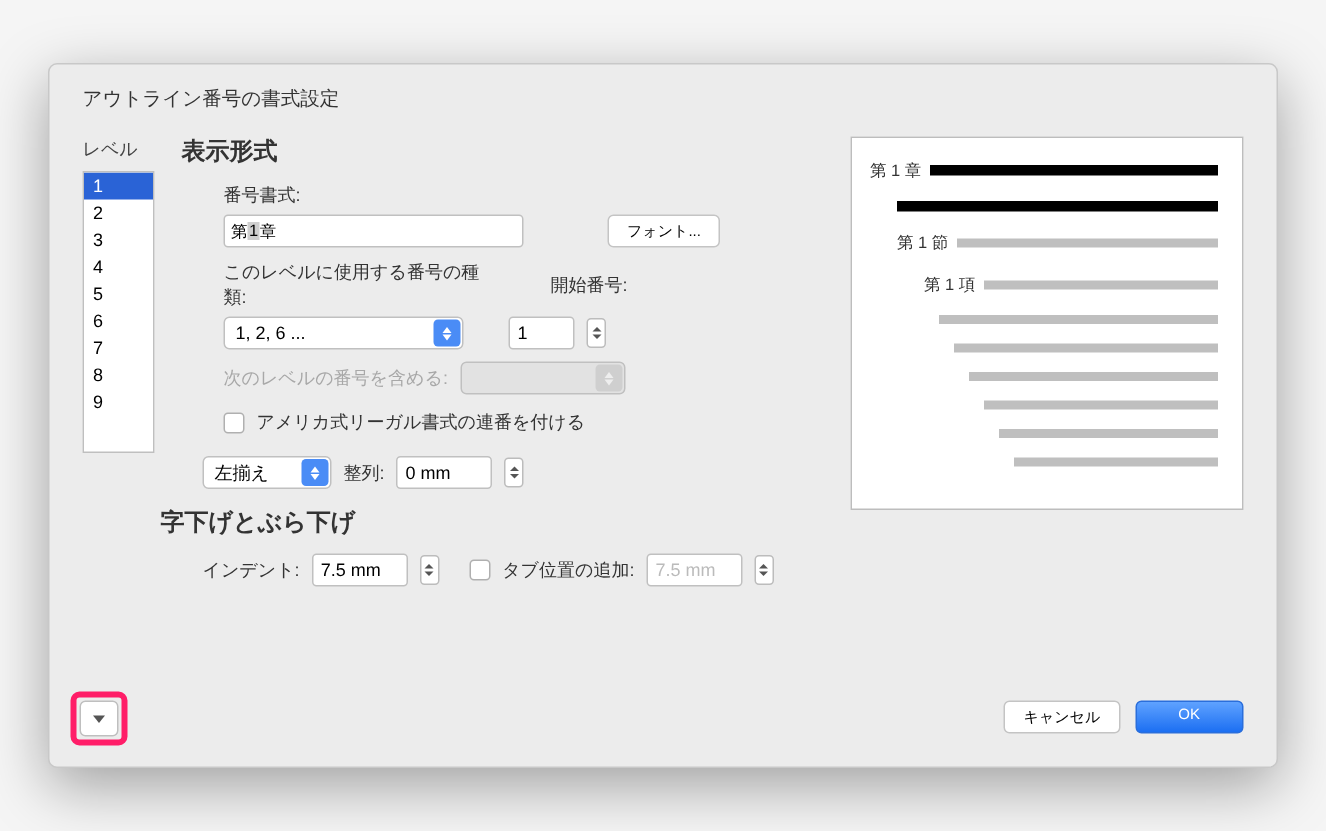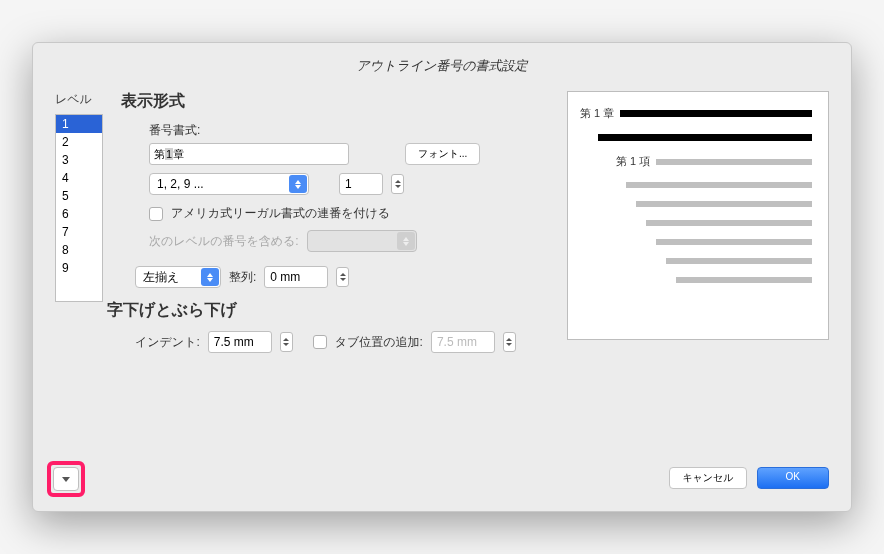--- a/index.html
+++ b/index.html
@@ -1,18 +1,18 @@
 <!DOCTYPE html>
 <html><head>
 <meta charset="utf-8">
 <style>
 * { box-sizing: border-box; margin: 0; padding: 0; font-family: "Hiragino Kaku Gothic ProN", "Helvetica Neue", Arial, sans-serif; }
 body { background: #f5f5f5; display: flex; align-items: center; justify-content: center; height: 554px; width: 884px; }
 .dialog { width: 820px; height: 470px; background: #ececec; border: 1px solid #c8c8c8; border-radius: 6px; box-shadow: 0 12px 40px rgba(0,0,0,0.35); position: relative; padding: 14px 22px 18px 22px; }
-.title { text-align: center; font-size: 13px; color: #333; margin-bottom: 16px; font-style: italic; }
+.title { font-size: 13px; color: #333; margin-bottom: 16px; }
 .content { display: flex; gap: 18px; }
 .left-col { width: 48px; }
 .left-col .label { font-size: 12px; color: #444; margin-bottom: 6px; }
 .level-list { border: 1px solid #bfbfbf; background: #fff; height: 188px; overflow: hidden; font-size: 12px; }
 .level-list div { padding: 2px 6px; cursor: default; }
 .level-list div.selected { background: #2a63d6; color: #fff; }
 .mid-col { flex: 1; }
 .section-title { font-size: 16px; font-weight: bold; color: #333; margin-bottom: 10px; }
 .field-row { display: flex; align-items: center; gap: 8px; margin-bottom: 8px; margin-left: 28px; font-size: 12px; }
 .field-row.header { margin-bottom: 4px; }
@@ -88,40 +88,44 @@
       <div class="field-row">
         <div class="num-format-input">
           <span>第</span>
             <span class="highlighted">1</span>
             <span>章</span>
         </div>
         <div style="width:40px"></div>
         <div class="button">フォント...</div>
       </div>
 
+      <div class="field-row header" style="gap:38px">
+        <label style="width:180px">このレベルに使用する番号の種類:</label>
+        <label>開始番号:</label>
+      </div>
       <div class="field-row">
         <div class="select" style="width:160px">
-          <span>1, 2, 9 ...</span>
+          <span>1, 2, 6 ...</span>
           <span class="caret"></span>
         </div>
         <div style="width:14px"></div>
         <input class="text-input" style="width: 44px;" value="1">
         <span class="stepper"></span>
       </div>
 
-      <div class="field-row" style="margin-top:10px">
-        <span class="checkbox"></span>
-        <label>アメリカ式リーガル書式の連番を付ける</label>
-      </div>
       <div class="field-row">
         <label class="disabled">次のレベルの番号を含める:</label>
         <div class="select disabled" style="width:110px">
           <span></span>
           <span class="caret"></span>
         </div>
+      </div>
+      <div class="field-row" style="margin-top:10px">
+        <span class="checkbox"></span>
+        <label>アメリカ式リーガル書式の連番を付ける</label>
       </div>
 
       <div class="lower">
         <div class="field-row" style="margin-left:14px">
           <div class="select" style="width:86px">
             <span>左揃え</span>
             <span class="caret"></span>
           </div>
           <label>整列:</label>
           <input class="text-input" style="width: 64px;" value="0 mm">
@@ -141,20 +145,24 @@
         </div>
       </div>
     </div>
 
     <div class="preview" id="preview">
         <div class="prow row-indent-0 bold">
           <span class="plabel">第 1 章</span>
           <span class="pline"></span>
         </div>
         <div class="prow row-indent-1 bold">
+          <span class="pline"></span>
+        </div>
+        <div class="prow row-indent-1">
+          <span class="plabel">第 1 節</span>
           <span class="pline"></span>
         </div>
         <div class="prow row-indent-2">
           <span class="plabel">第 1 項</span>
           <span class="pline"></span>
         </div>
         <div class="prow row-indent-3">
           <span class="pline"></span>
         </div>
         <div class="prow row-indent-4">

